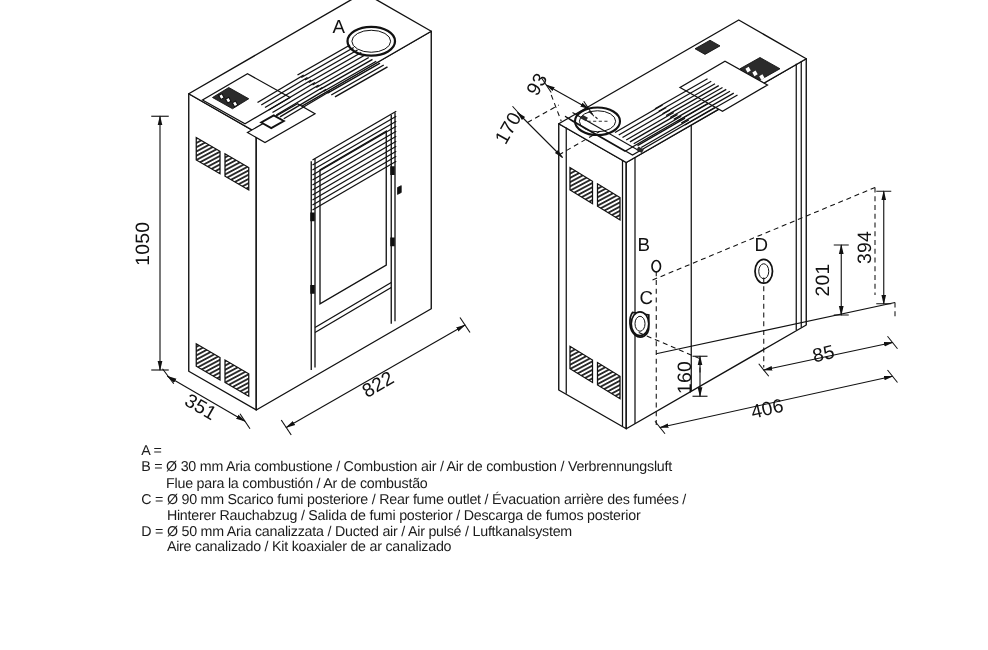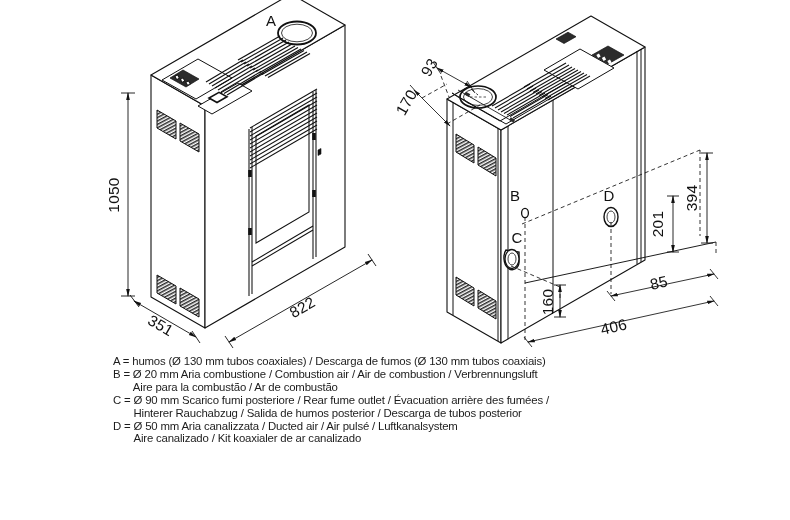--- a/index.html
+++ b/index.html
@@ -382,37 +382,36 @@
       </g>
       <text class="dimtext" x="615" y="332" text-anchor="middle" transform="rotate(-13 615 332)">406</text>
     </g>
   </svg>
 
   <div class="legend">
 
     <div class="legend-block">
       <span class="legend-key">A = </span>
       <span class="legend-text">
-        <span class="cont">humos (Ø 130 mm tubos coaxiales) / Descarga de fumos (Ø 130 mm tubos coaxiais)</span>
       </span>
     </div>
 
     <div class="legend-block">
       <span class="legend-key">B = </span>
       <span class="legend-text">
-        <span class="cont">Ø 20 mm  Aria combustione / Combustion air / Air de combustion / Verbrennungsluft</span>
-        <span class="cont">Aire para la combustão / Ar de combustão</span>
+        <span class="cont">Ø 30 mm  Aria combustione / Combustion air / Air de combustion / Verbrennungsluft</span>
+        <span class="cont">Flue para la combustión / Ar de combustão</span>
       </span>
     </div>
 
     <div class="legend-block">
       <span class="legend-key">C = </span>
       <span class="legend-text">
         <span class="cont">Ø 90 mm Scarico fumi posteriore / Rear fume outlet / Évacuation arrière des fumées /</span>
-        <span class="cont">Hinterer Rauchabzug / Salida de humos posterior / Descarga de tubos posterior</span>
+        <span class="cont">Hinterer Rauchabzug / Salida de fumi posterior / Descarga de fumos posterior</span>
       </span>
     </div>
 
     <div class="legend-block">
       <span class="legend-key">D = </span>
       <span class="legend-text">
         <span class="cont">Ø 50 mm Aria canalizzata / Ducted air / Air pulsé / Luftkanalsystem</span>
         <span class="cont">Aire canalizado / Kit koaxialer de ar canalizado</span>
       </span>
     </div>

